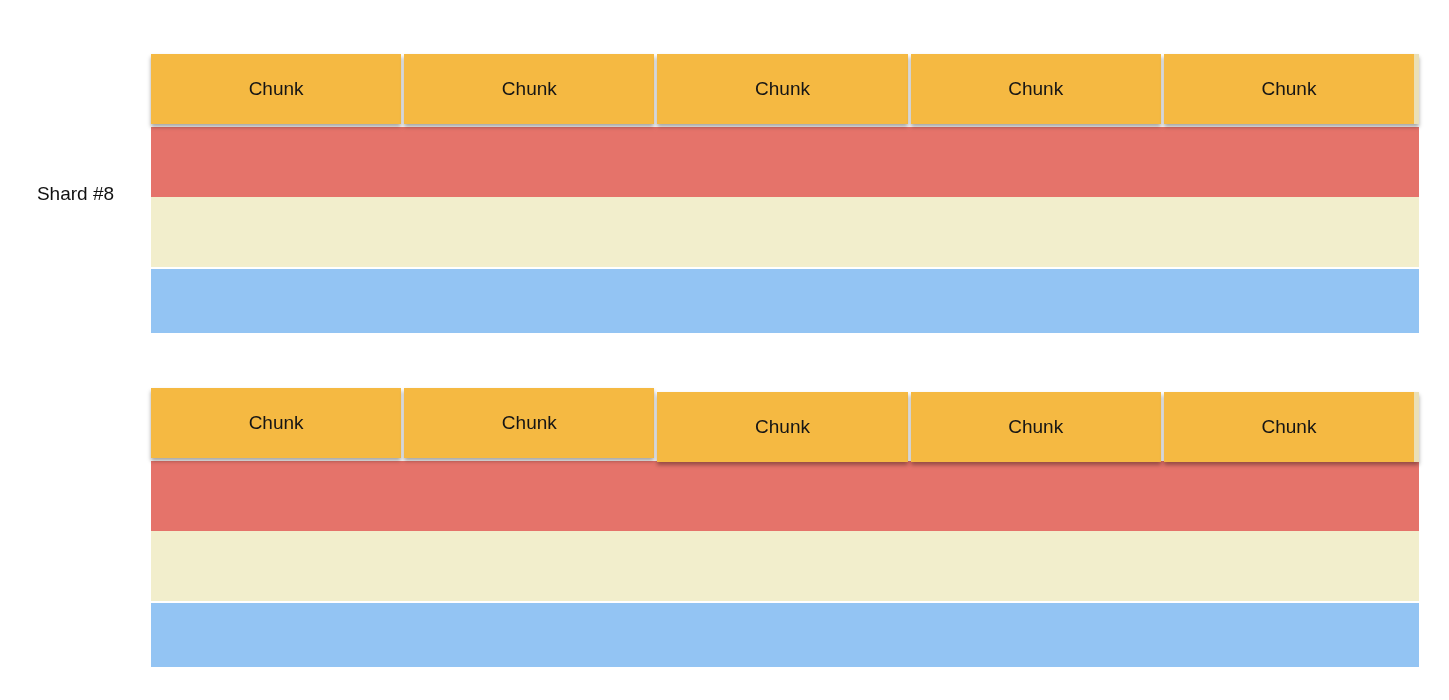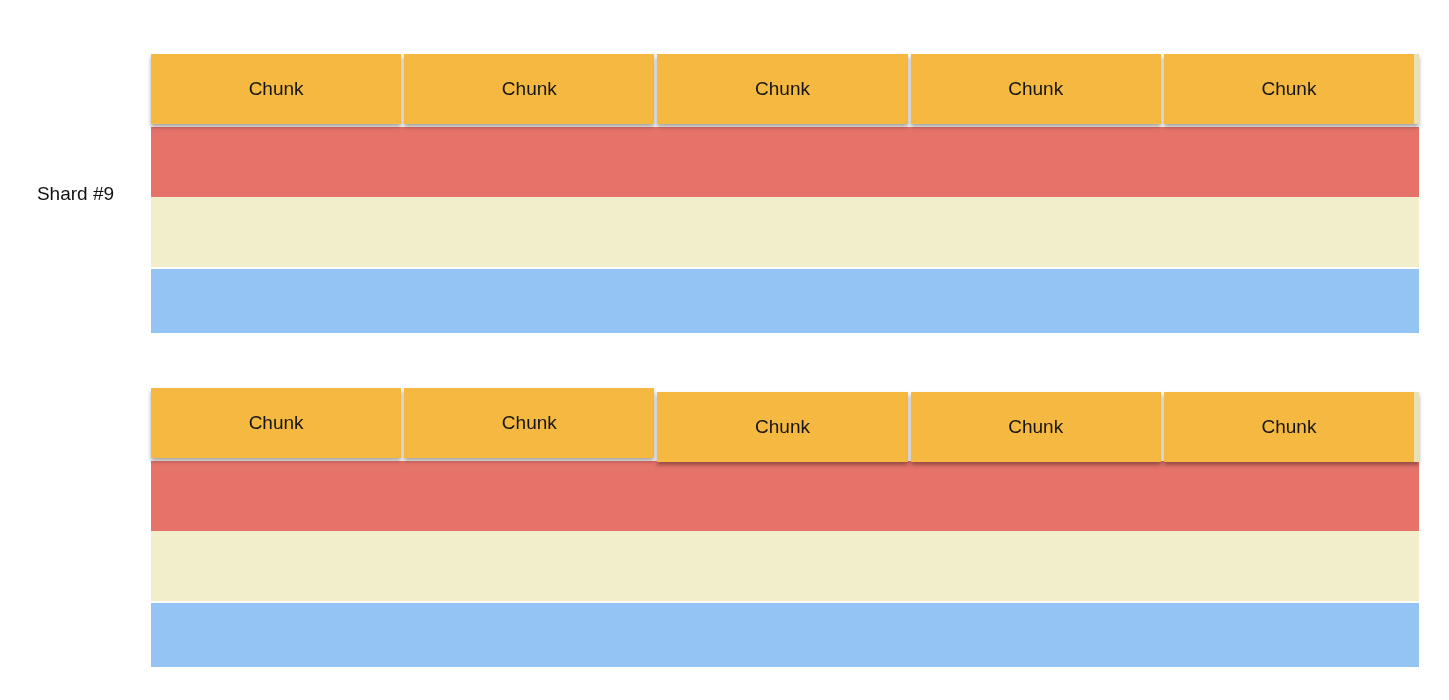--- a/index.html
+++ b/index.html
@@ -73,21 +73,21 @@
   .bar-red   { height: 70px; margin-top: 3px; background: var(--red-color, #E5736A); }
   .bar-cream { height: 70px; background: var(--cream-color, #F2EECC); }
   .bar-blue  { height: 64px; margin-top: 2px; background: var(--blue-color, #93C4F3); }
 </style>
 </head>
 <body>
 
 <div class="canvas">
 
     <div class="shard shard-0">
-      <div class="shard-label">Shard #9</div>
+      <div class="shard-label">Shard #8</div>
       <div class="shard-content">
         <div class="chunk-row">
           <div class="chunk">Chunk</div>
           <div class="chunk">Chunk</div>
           <div class="chunk">Chunk</div>
           <div class="chunk">Chunk</div>
           <div class="chunk">Chunk</div>
         </div>
         <div class="bar bar-red"></div>
         <div class="bar bar-cream"></div>

